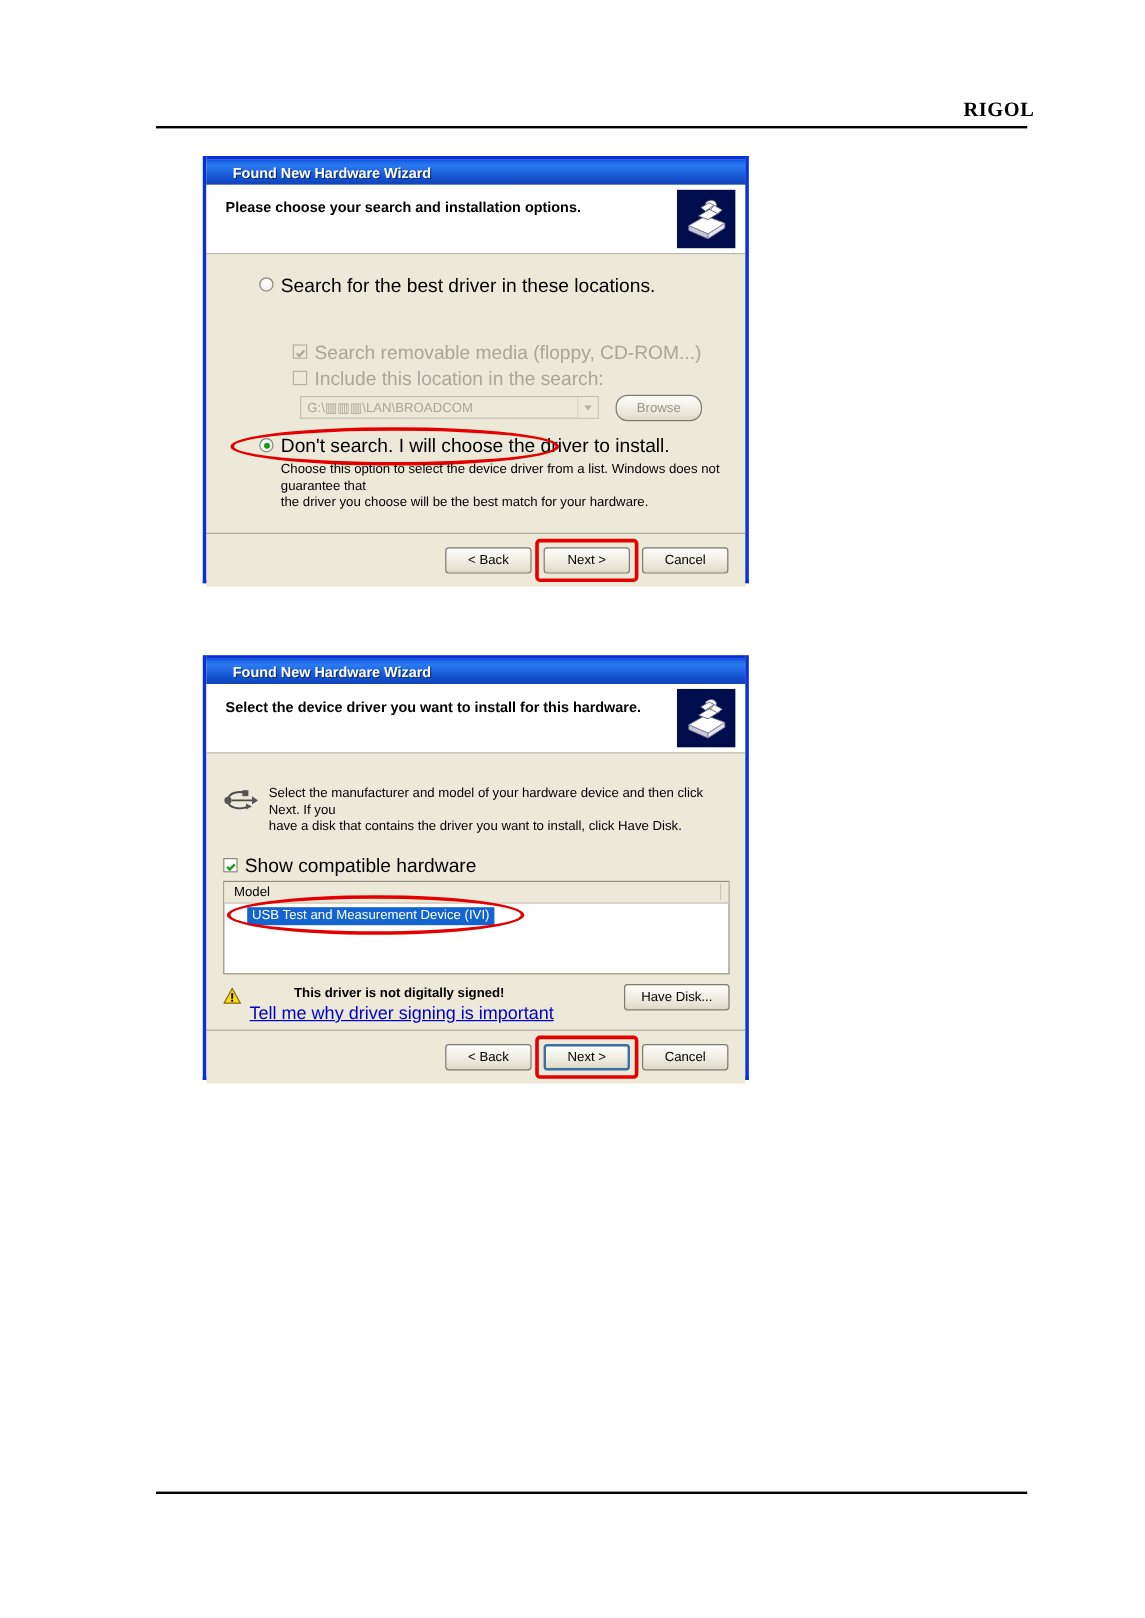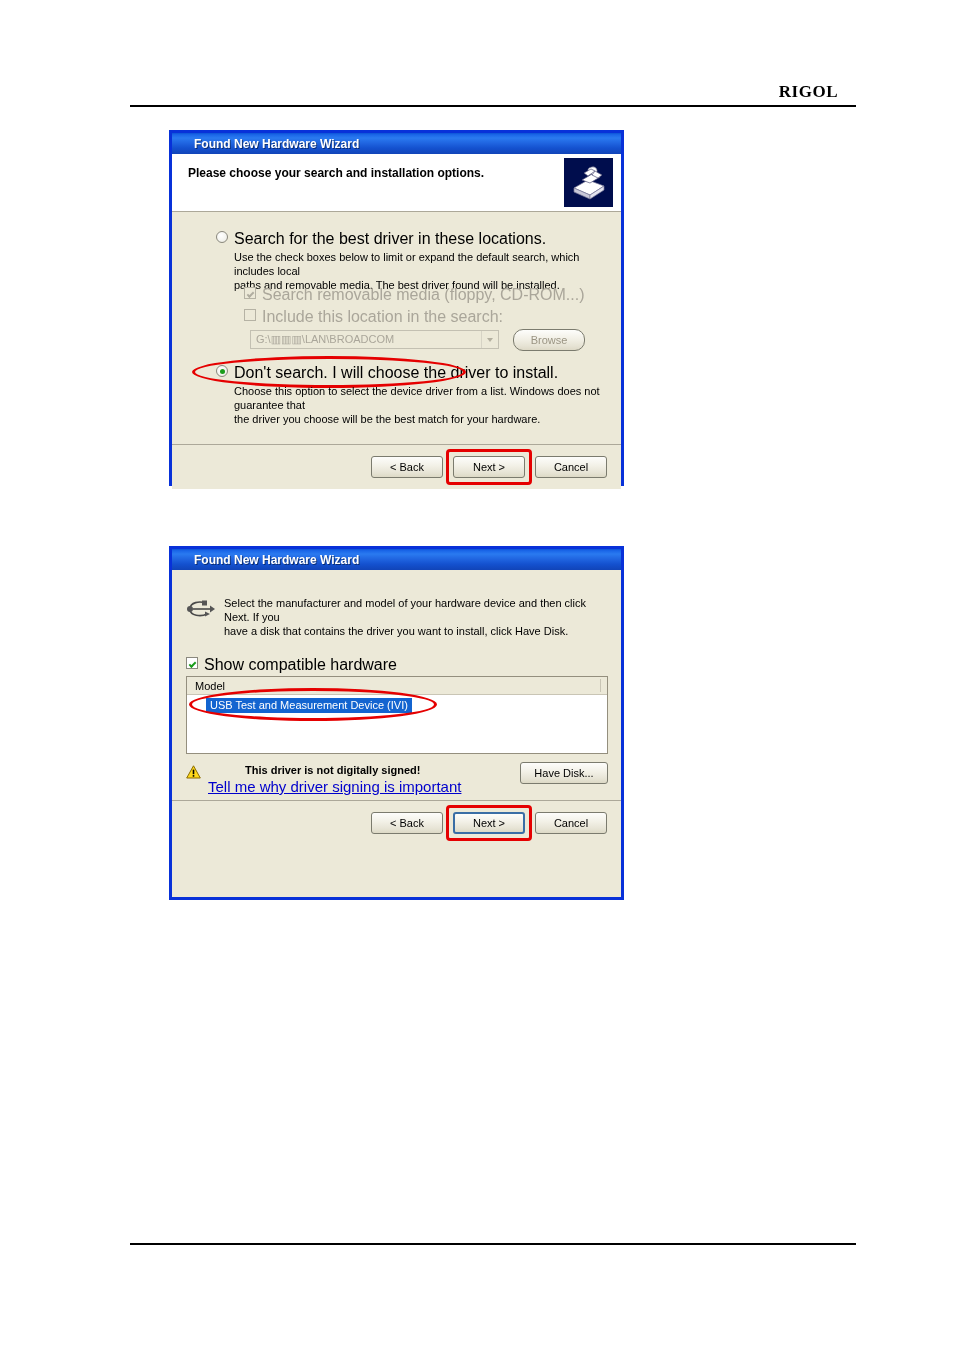--- a/index.html
+++ b/index.html
@@ -11,21 +11,21 @@
     height: 1348px;
     background: #ffffff;
     font-family: "Liberation Sans", sans-serif;
     position: relative;
     overflow: hidden;
   }
 
   
   .page-header {
     position: absolute;
-    left: 112px;
+    left: 136px;
     top: 78px;
     width: 726px;
     height: 30px;
   }
   .brand {
     position: absolute;
     right: 0;
     bottom: 6px;
     font-family: "Liberation Serif", serif;
     font-weight: bold;
@@ -314,24 +314,20 @@
     </div>
   </div>
 
   <div class="dialog-body" style="height:232px;">
 
     <div class="radio-row" style="position:absolute; left:44px; top:18px;">
       <span class="radio"></span>
       <span class="radio-label">Search for the best driver in these locations.</span>
     </div>
 
-    <div style="position:absolute; left:62px; top:38px; width:375px; line-height:14px;">
-      <div>Use the check boxes below to limit or expand the default search, which includes local</div>
-      <div>paths and removable media. The best driver found will be installed.</div>
-    </div>
 
     <div class="radio-row" style="position:absolute; left:72px; top:74px;">
       <span class="checkbox checked disabled"></span>
       <span class="radio-label greyed">Search removable media (floppy, CD-ROM...)</span>
     </div>
 
     <div class="radio-row" style="position:absolute; left:72px; top:96px;">
       <span class="checkbox disabled"></span>
       <span class="radio-label greyed">Include this location in the search:</span>
     </div>
@@ -370,20 +366,39 @@
     </div>
   </div>
 </div>
 
 <div class="dialog" style="left:169px; top:546px; width:455px; height:354px;">
 
   <div class="dialog-titlebar">
     <span class="dialog-title">Found New Hardware Wizard</span>
   </div>
 
+  <div class="dialog-head">
+    <div class="head-title">Select the device driver you want to install for this hardware.</div>
+    <div class="wizard-icon">
+      <svg width="49" height="49" viewBox="0 0 49 49" xmlns="http://www.w3.org/2000/svg">
+        <rect width="49" height="49" fill="#000d4d"></rect>
+        <g fill="#ffffff" stroke="#7a7a9a" stroke-width="0.7">
+          <path d="M10 30 L24 22 L40 28 L26 37 Z"></path>
+          <path d="M10 30 L10 34 L26 41 L26 37 Z" fill="#c8c8d8"></path>
+          <path d="M26 37 L40 28 L40 32 L26 41 Z" fill="#e4e4ee"></path>
+        </g>
+        <g fill="#ffffff" stroke="#55557a" stroke-width="0.7">
+          <path d="M18 22 L28 16 L36 19 L26 25 Z"></path>
+          <path d="M24 11 C28 7, 34 9, 33 14 L30 17 L24 16 Z"></path>
+          <path d="M20 15 L27 11 L31 13 L24 18 Z"></path>
+        </g>
+        <path d="M31 13 L38 17 L34 20 L28 17 Z" fill="#ffffff" stroke="#55557a" stroke-width="0.7"></path>
+      </svg>
+    </div>
+  </div>
 
   <div class="dialog-body" style="height:230px;">
 
     <div style="position:absolute; left:14px; top:28px;">
       <svg width="30" height="22" viewBox="0 0 30 22" xmlns="http://www.w3.org/2000/svg">
         <g stroke="#4a4a4a" stroke-width="1.6" fill="none">
           <path d="M4 11 C4 4, 14 3, 19 5"></path>
           <path d="M4 11 C4 18, 15 19, 21 16"></path>
           <path d="M7 11 L24 11"></path>
         </g>

